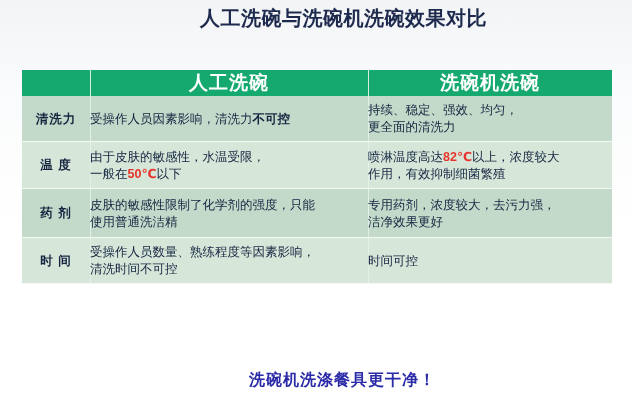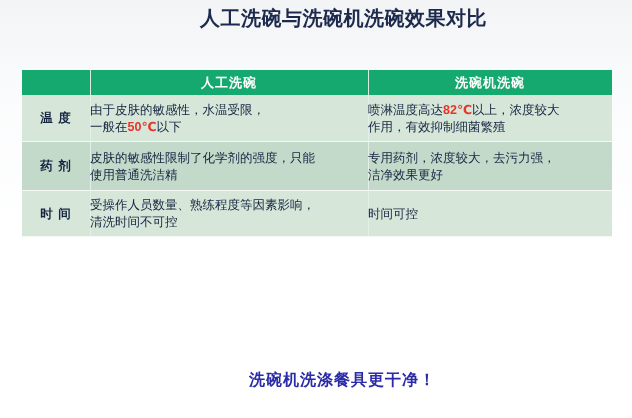--- a/index.html
+++ b/index.html
@@ -50,21 +50,21 @@
     border: none;
   }
   .col-label { width: 68px; }
   .col-manual { width: 278px; }
   .col-machine { width: 244px; }
 
   .hdr-row td {
     height: 25px;
     background: #16a96f;
     color: #ffffff;
-    font-size: 13px;
+    font-size: 19px;
     font-weight: bold;
     text-align: center;
     letter-spacing: 1px;
   }
   .hdr-row td.hdr-blank { background: #16a96f; }
   .hdr-sep {
     box-shadow: inset 1px 0 0 #d9ece1;
   }
 
   .body-row td {
@@ -128,20 +128,30 @@
       <col class="col-manual">
       <col class="col-machine">
     </colgroup>
     <tbody>
       <tr class="hdr-row">
         <td class="hdr-blank"></td>
         <td class="hdr-sep">人工洗碗</td>
         <td class="hdr-sep">洗碗机洗碗</td>
       </tr>
 
+      <tr class="body-row shade-a r1">
+        <td class="cell-label">清洗力</td>
+        <td class="cell-text">
+          <span class="ln"><span>受操作人员因素影响，清洗力</span><b class="em">不可控</b></span>
+        </td>
+        <td class="cell-text">
+          <span class="ln">持续、稳定、强效、均匀，</span>
+          <span class="ln">更全面的清洗力</span>
+        </td>
+      </tr>
 
       <tr class="body-row shade-b r2">
         <td class="cell-label">温  度</td>
         <td class="cell-text">
           <span class="ln">由于皮肤的敏感性，水温受限，</span>
           <span class="ln"><span>一般在</span><span class="red">50℃</span><span>以下</span></span>
         </td>
         <td class="cell-text">
           <span class="ln"><span>喷淋温度高达</span><span class="red">82℃</span><span>以上，浓度较大</span></span>
           <span class="ln">作用，有效抑制细菌繁殖</span>

